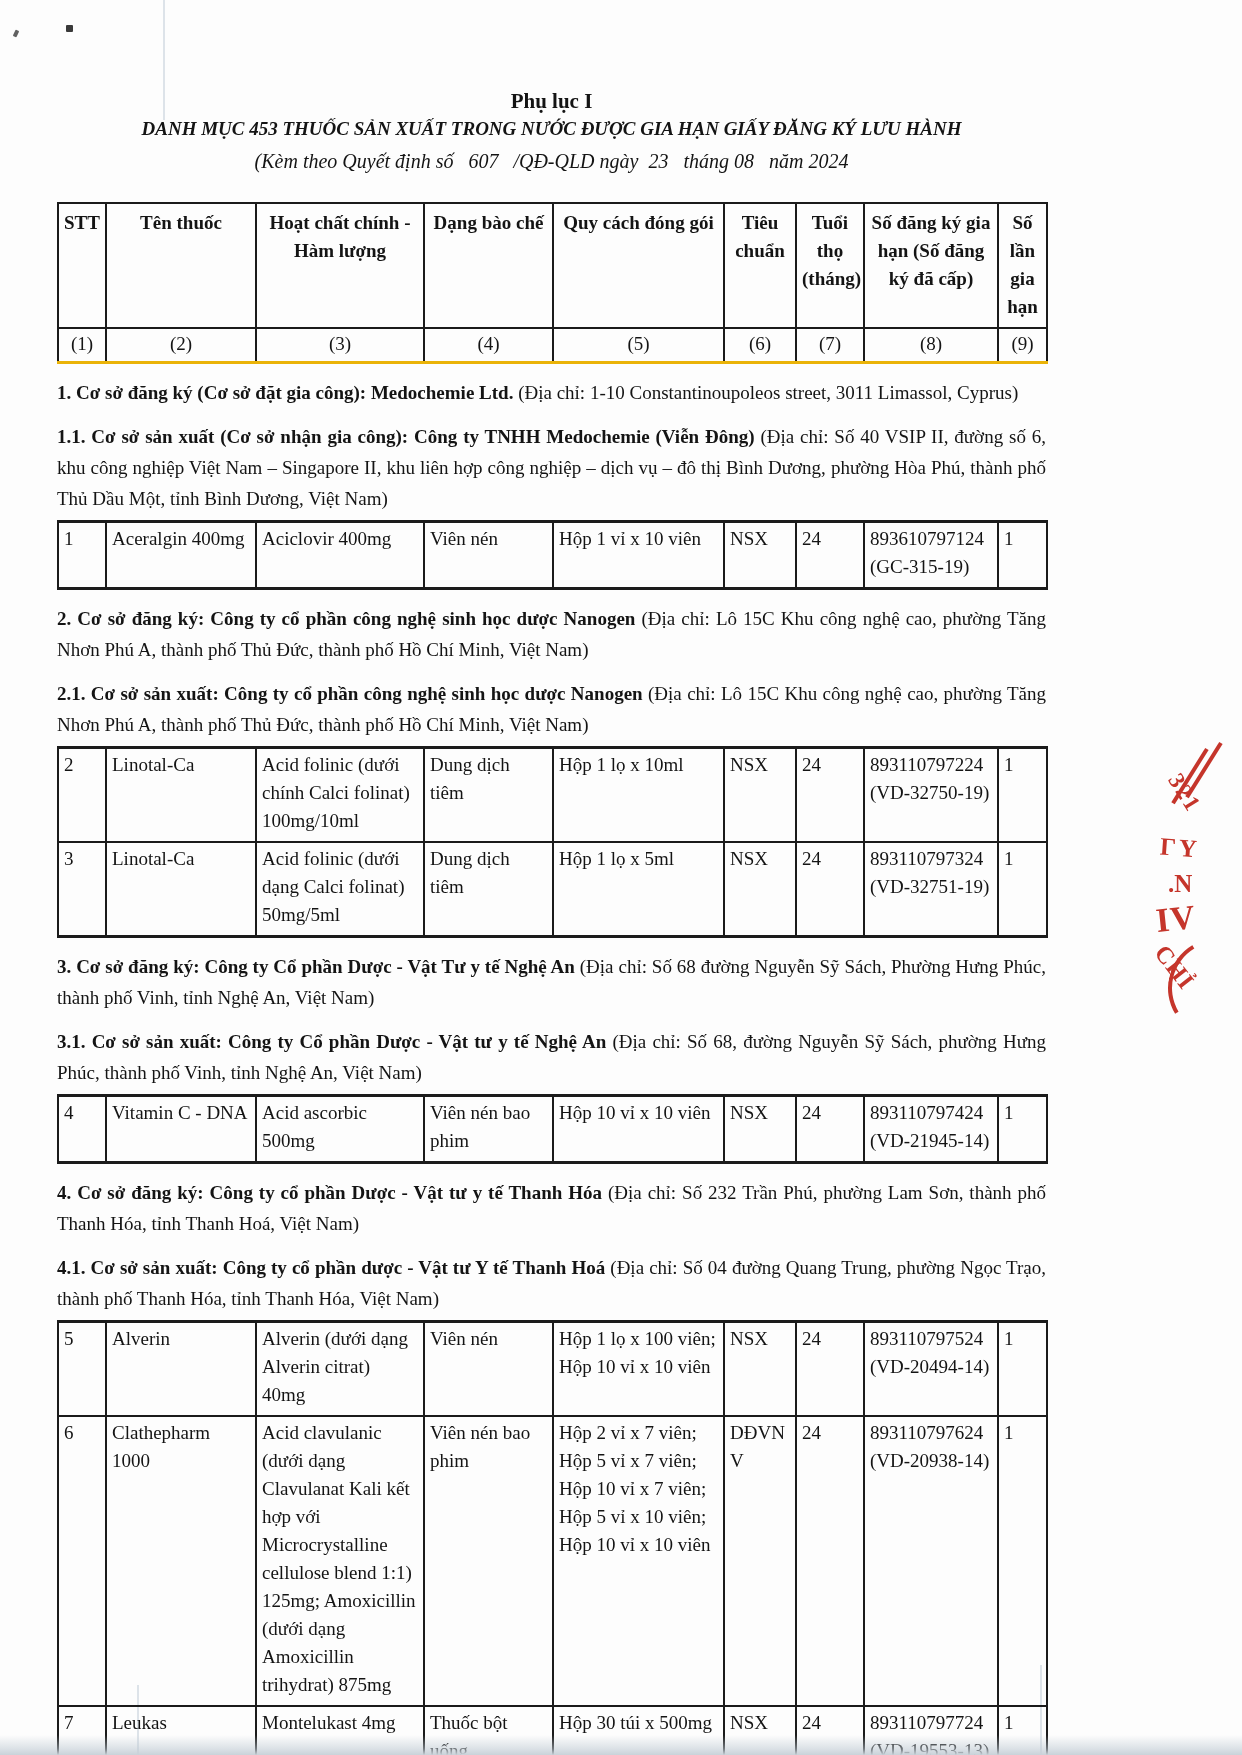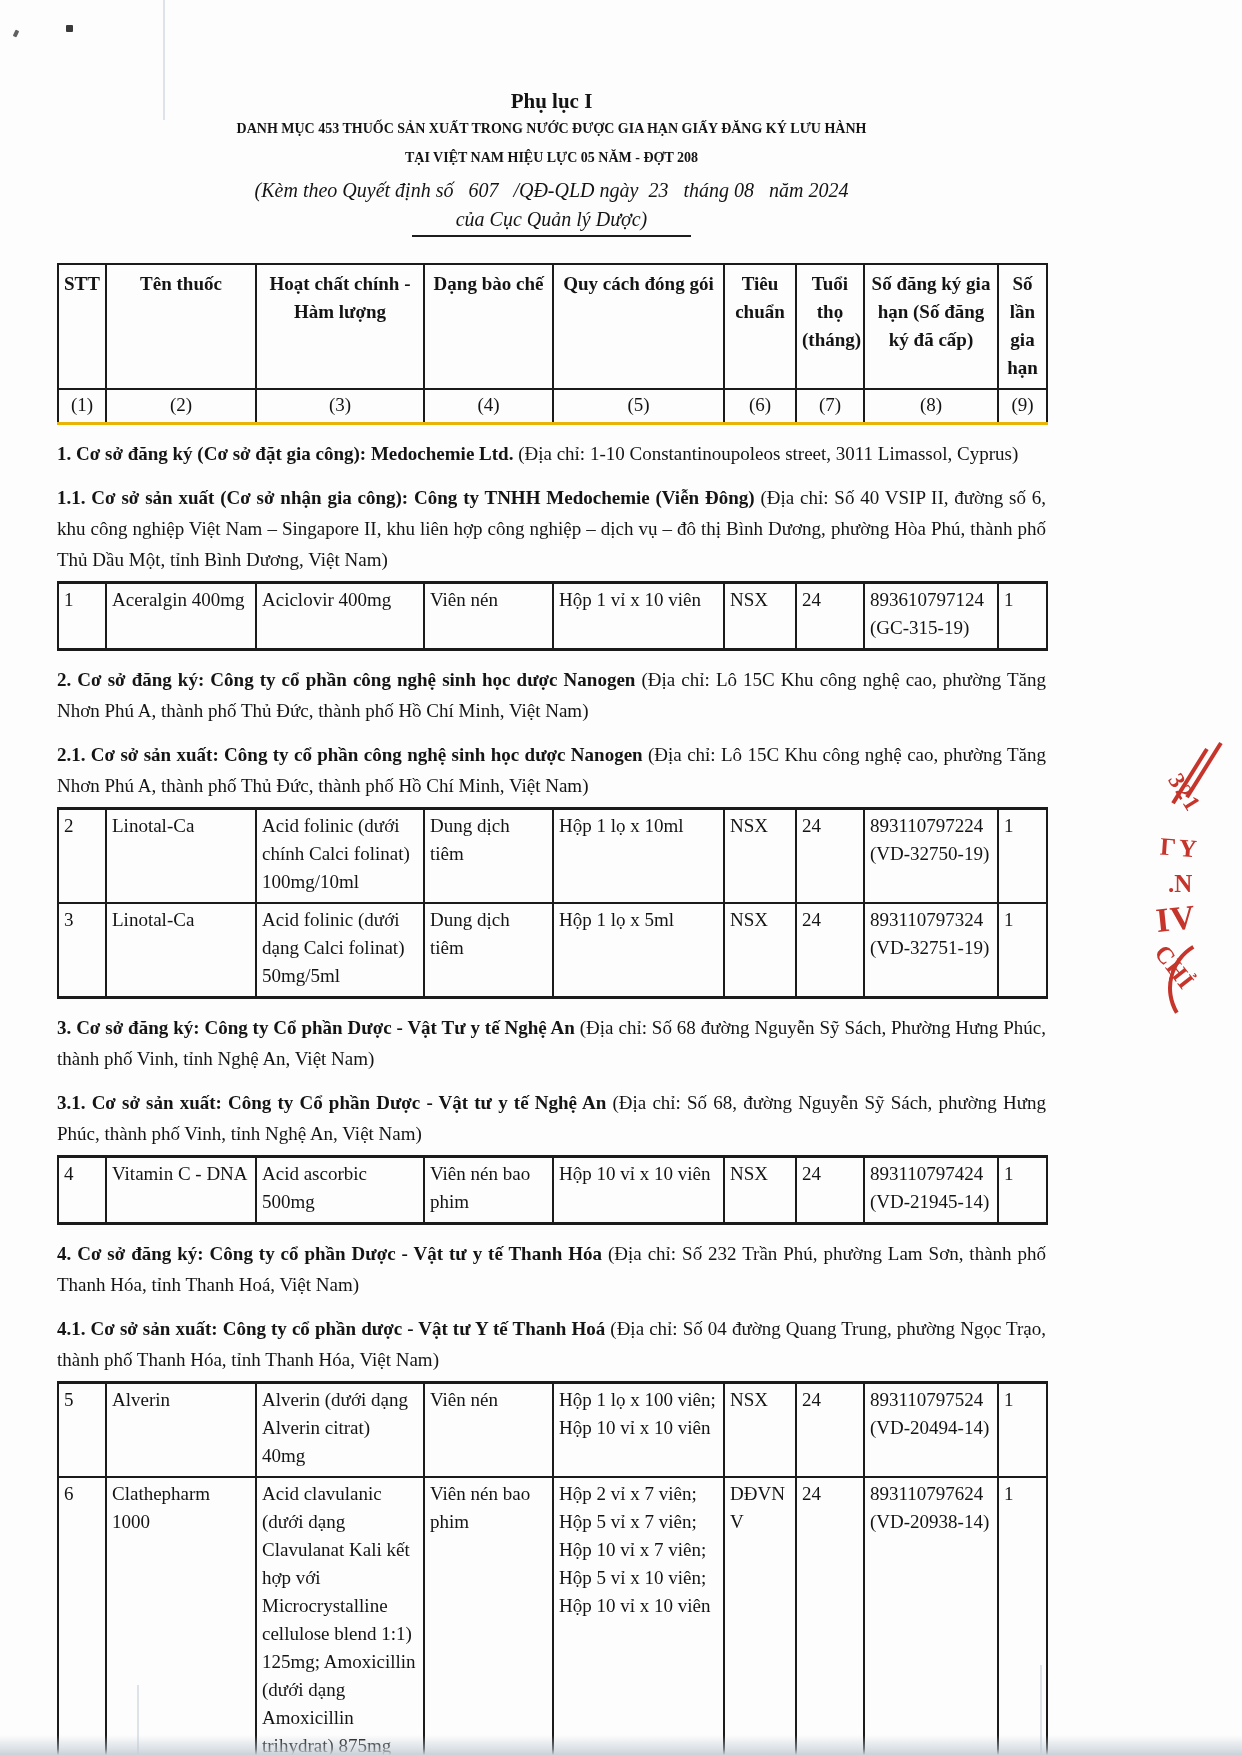--- a/index.html
+++ b/index.html
@@ -13,21 +13,21 @@
   }
   .page{
     position:relative;
     width:989px;
     margin-left:57px;
     padding-top:88px;
   }
   
   .hdr{ text-align:center; }
   .hdr .appendix{ font-weight:bold; font-size:21px; line-height:26px; }
-  .hdr .title{ font-weight:bold; font-size:14px; line-height:29px; }
+  .hdr .title{ font-weight:bold; font-size:19px; line-height:29px;font-style:italic; }
   .hdr .decision{ font-style:italic; font-size:20px; line-height:30px; margin-top:3px; white-space:pre-wrap; }
   .hdr .decision2{ font-style:italic; font-size:20px; line-height:28px; }
   .hdr .decision2 span{ display:inline-block; border-bottom:2.5px solid #1d1d1d; padding:0 44px 2px 44px; }
   
   table.doc-table{
     border-collapse:collapse; table-layout:fixed;
     width:989px; font-size:19px; line-height:28px;
     margin:0;
   }
   table.doc-table td, table.doc-table th{
@@ -84,23 +84,21 @@
 <div class="speck sp2"></div>
 <div class="scanline ln-top"></div>
 <div class="scanline ln-bot1"></div>
 <div class="scanline ln-bot2"></div>
 
 <div class="page">
 
   <div class="hdr">
     <div class="appendix">Phụ lục I</div>
     <div class="title">DANH MỤC 453 THUỐC SẢN XUẤT TRONG NƯỚC ĐƯỢC GIA HẠN GIẤY ĐĂNG KÝ LƯU HÀNH</div>
-    <div class="title">TẠI VIỆT NAM HIỆU LỰC 05 NĂM - ĐỢT 208</div>
     <div class="decision">(Kèm theo Quyết định số   607   /QĐ-QLD ngày  23   tháng 08   năm 2024</div>
-    <div class="decision2"><span>của Cục Quản lý Dược)</span></div>
   </div>
 
   <table class="doc-table head-table">
     <colgroup>
       <col class="col1">
         <col class="col2">
         <col class="col3">
         <col class="col4">
         <col class="col5">
       <col class="col6">

